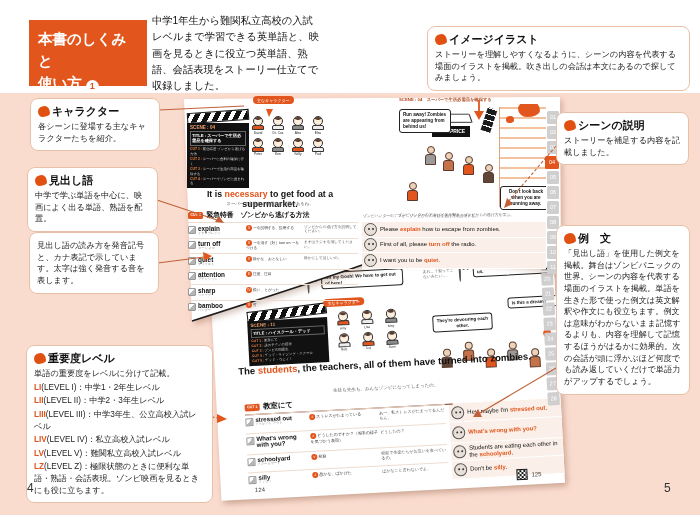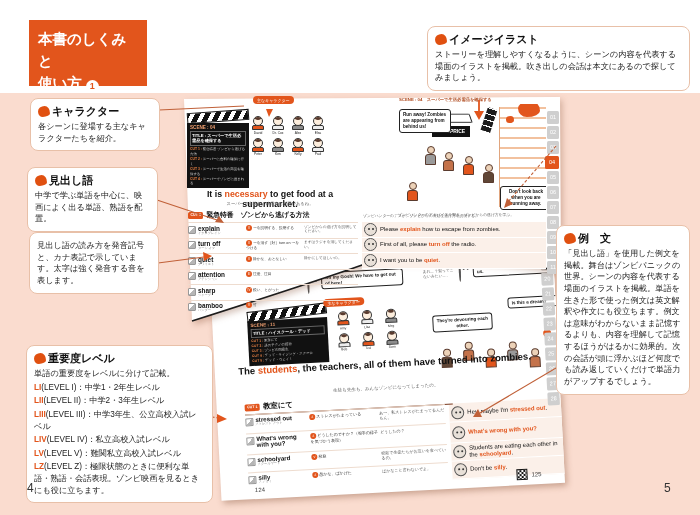--- a/index.html
+++ b/index.html
@@ -500,20 +500,21 @@
     <path d="M556,146 L508,202" stroke="#c06038" stroke-width="1.1" stroke-dasharray="3 2" fill="none"></path>
     <polygon points="504,208 513,204 507,198" fill="#c06038"></polygon>
     <path d="M556,368 L480,413" stroke="#c06038" stroke-width="1.1" fill="none"></path>
     <polygon points="473,417 482,417 478,409" fill="#c06038"></polygon>
   </svg>
 
   <div class="abs titlebox">
     <span>本書のしくみと</span><br>
     <span>使い方</span><span class="circ">1</span>
   </div>
+  <div class="abs intro">中学1年生から難関私立高校の入試レベルまで学習できる英単語と、映画を見るときに役立つ英単語、熟語、会話表現をストーリー仕立てで収録しました。</div>
 
   <div class="abs callout c-character">
     <h3>
         <span class="splat"></span>
         <span>キャラクター</span>
       </h3>
     <p>各シーンに登場する主なキャラクターたちを紹介。</p>
   </div>
   <div class="abs callout c-headword">
     <h3>
@@ -538,20 +539,27 @@
     <p class="lvl-line"><span class="lvl-code">LV</span><span>(LEVEL V)：難関私立高校入試レベル</span></p>
     <p class="lvl-line"><span class="lvl-code">LZ</span><span>(LEVEL Z)：極限状態のときに便利な単語・熟語・会話表現。ゾンビ映画を見るときにも役に立ちます。</span></p>
   </div>
   <div class="abs callout c-image">
     <h3>
         <span class="splat"></span>
         <span>イメージイラスト</span>
       </h3>
     <p>ストーリーを理解しやすくなるように、シーンの内容を代表する場面のイラストを掲載。吹き出しの会話は本文にあるので探してみましょう。</p>
   </div>
+  <div class="abs callout c-scene">
+    <h3>
+        <span class="splat"></span>
+        <span>シーンの説明</span>
+      </h3>
+    <p>ストーリーを補足する内容を記載しました。</p>
+  </div>
   <div class="abs callout c-example">
     <h3>
         <span class="splat"></span>
         <span>例　文</span>
       </h3>
     <p>「見出し語」を使用した例文を掲載。舞台はゾンビパニックの世界。シーンの内容を代表する場面のイラストを掲載。単語を生きた形で使った例文は英文解釈や作文にも役立ちます。例文は意味がわからないまま記憶するよりも、内容を理解して記憶するほうがはるかに効果的。次の会話が頭に浮かぶほど何度でも読み返していくだけで単語力がアップするでしょう。</p>
   </div>
 
   <div class="abs corner-num" style="left:27px;top:481px;">4</div>
   <div class="abs corner-num" style="left:664px;top:481px;">5</div>

